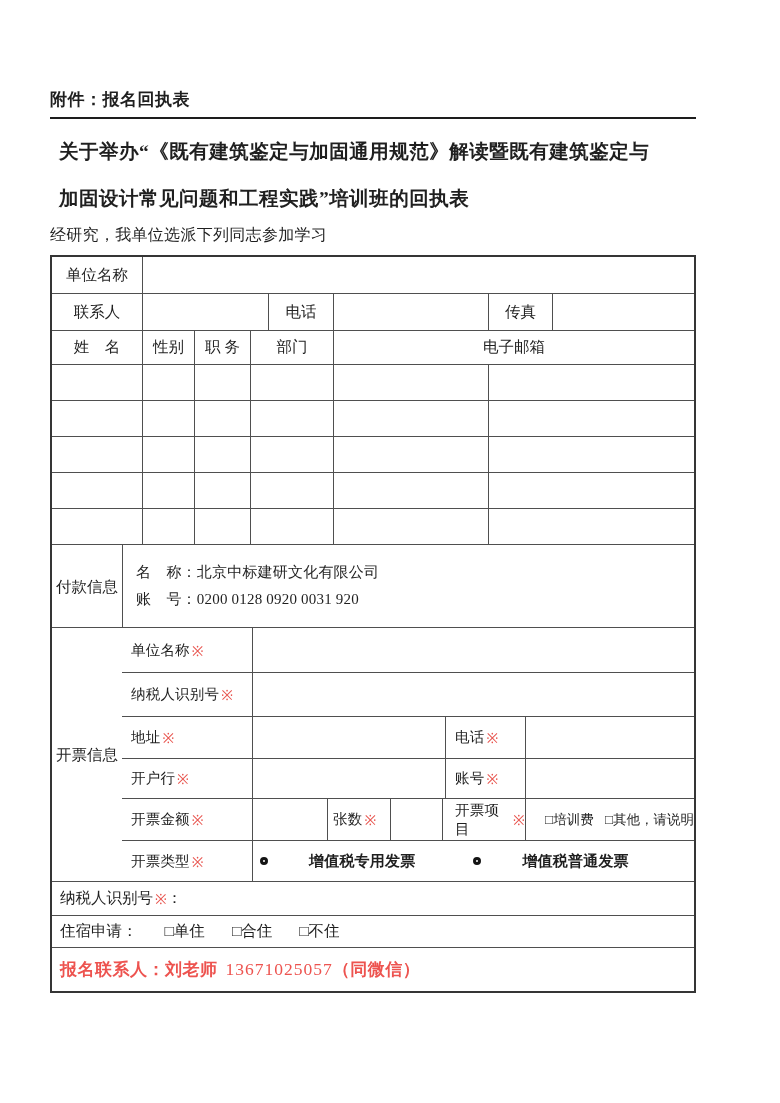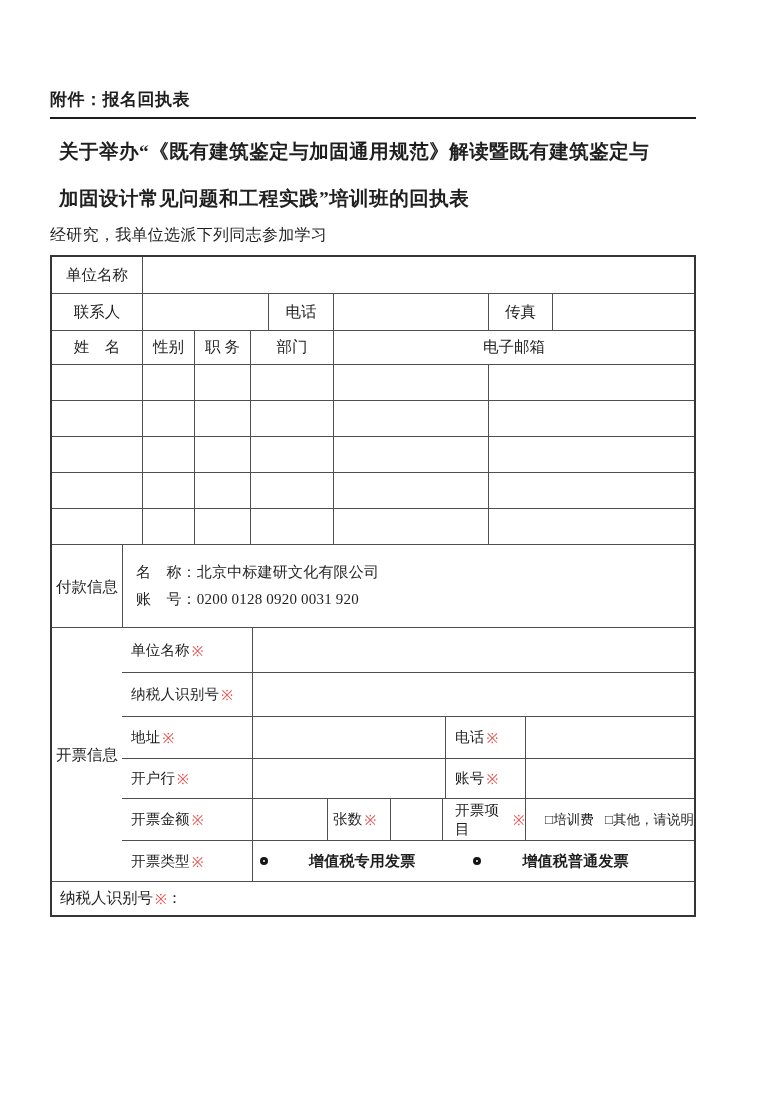--- a/index.html
+++ b/index.html
@@ -276,16 +276,31 @@
     </div>
 
     <div class="r h34">
       <div class="c grow single">
         <span>纳税人识别号</span>
           <span class="req">※</span>
           <span>：</span>
       </div>
     </div>
 
-
+    <div class="r h32">
+      <div class="c grow single">
+        <span>住宿申请：</span>
+        <span class="lodge-opt">□单住</span>
+        <span class="lodge-opt">□合住</span>
+        <span class="lodge-opt">□不住</span>
+      </div>
+    </div>
+
+    <div class="r h44">
+      <div class="c grow single footer-row">
+        <span>报名联系人：刘老师</span>
+        <span class="footer-phone">13671025057</span>
+        <span>（同微信）</span>
+      </div>
+    </div>
 
   </div>
 </div>
 
 </body></html>

